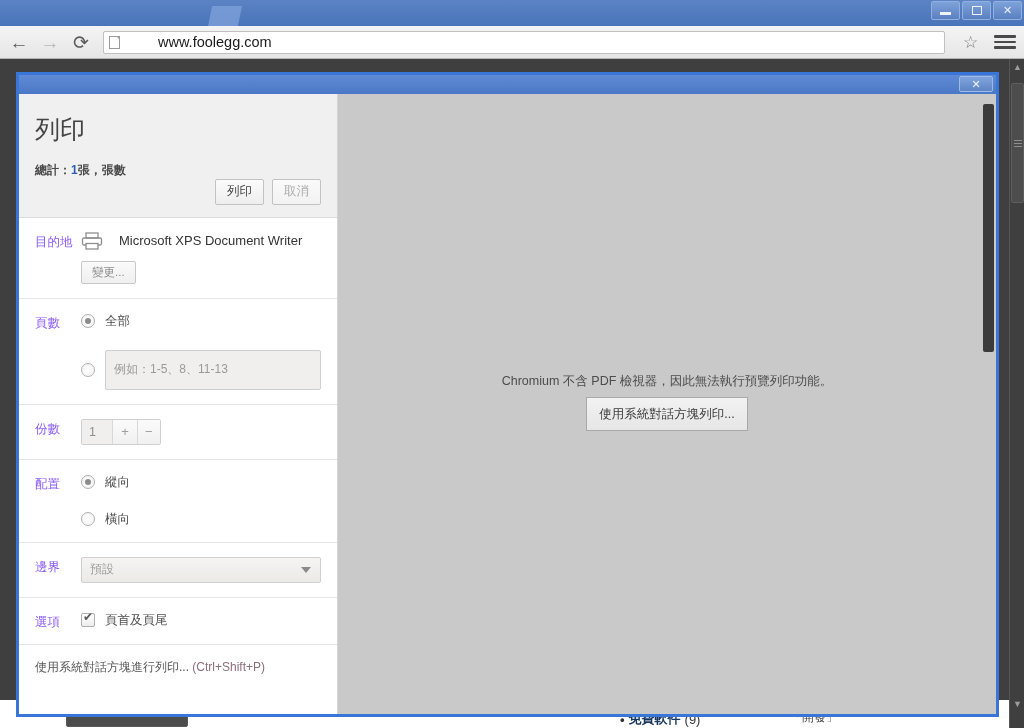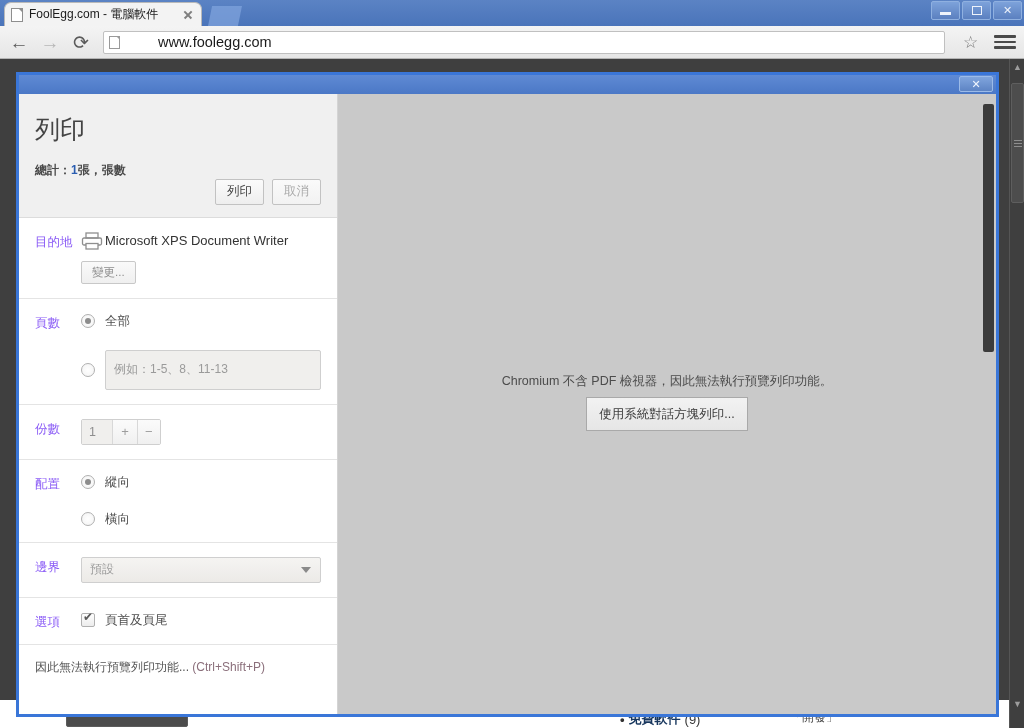--- a/index.html
+++ b/index.html
@@ -214,21 +214,21 @@
   .row {
     display: flex; padding: 14px 16px; border-bottom: 1px solid #e4e4e4;
     align-items: flex-start;
   }
   .row-label {
     width: 46px; flex: 0 0 46px; font-size: 12.5px; color: #8b5cf6;
     line-height: 1.28; padding-top: 2px;
   }
   .row-content { flex: 1; }
 
-  .dest-line { display: flex; align-items: center; gap: 2px; margin-bottom: 11px; }
+  .dest-line { display: flex; align-items: center; gap: 16px; margin-bottom: 11px; }
   .printer-icon { width: 22px; height: 18px; flex: 0 0 22px; position: relative; }
   .dest-name { font-size: 13px; color: #333; }
   .change-btn {
     display: inline-flex; align-items: center; justify-content: center;
     height: 23px; padding: 0 10px;
     border: 1px solid #c8c8c8; border-radius: 2px;
     background: linear-gradient(to bottom,#fafafa,#efefef);
     font-size: 11.5px; color: #8e8e8e;
   }
 
@@ -316,25 +316,20 @@
     position: absolute; top: 10px; left: 2px; width: 11px; height: 248px;
     background: #3b3b3b; border-radius: 2px;
   }
 </style>
 </head>
 <body>
 
 <div id="browser">
 
   <div class="tabstrip">
-    <div class="tab">
-      <span class="tab-favicon"></span>
-      <span class="tab-title">FoolEgg.com - 電腦軟件</span>
-      <span class="tab-close"></span>
-    </div>
     <div class="newtab"></div>
     <div class="wincontrols">
       <div class="winbtn">
           <i class="glyph-min"></i>
         </div>
       <div class="winbtn">
           <i class="glyph-max"></i>
         </div>
       <div class="winbtn">✕</div>
     </div>
@@ -466,21 +461,21 @@
           <div class="row-label">選項</div>
           <div class="row-content">
             <div class="check-line">
               <span class="checkbox checked"></span>
               <span class="radio-text">頁首及頁尾</span>
             </div>
           </div>
         </div>
 
         <div class="sb-footer">
-          <a href="#">因此無法執行預覽列印功能...</a>
+          <a href="#">使用系統對話方塊進行列印...</a>
           <span class="shortcut">(Ctrl+Shift+P)</span>
         </div>
       </div>
 
       <div class="preview">
         <div class="preview-inner">
           <div class="preview-msg">Chromium 不含 PDF 檢視器，因此無法執行預覽列印功能。</div>
           <div class="preview-btn">使用系統對話方塊列印...</div>
         </div>
         <div class="dlg-scrollbar">

